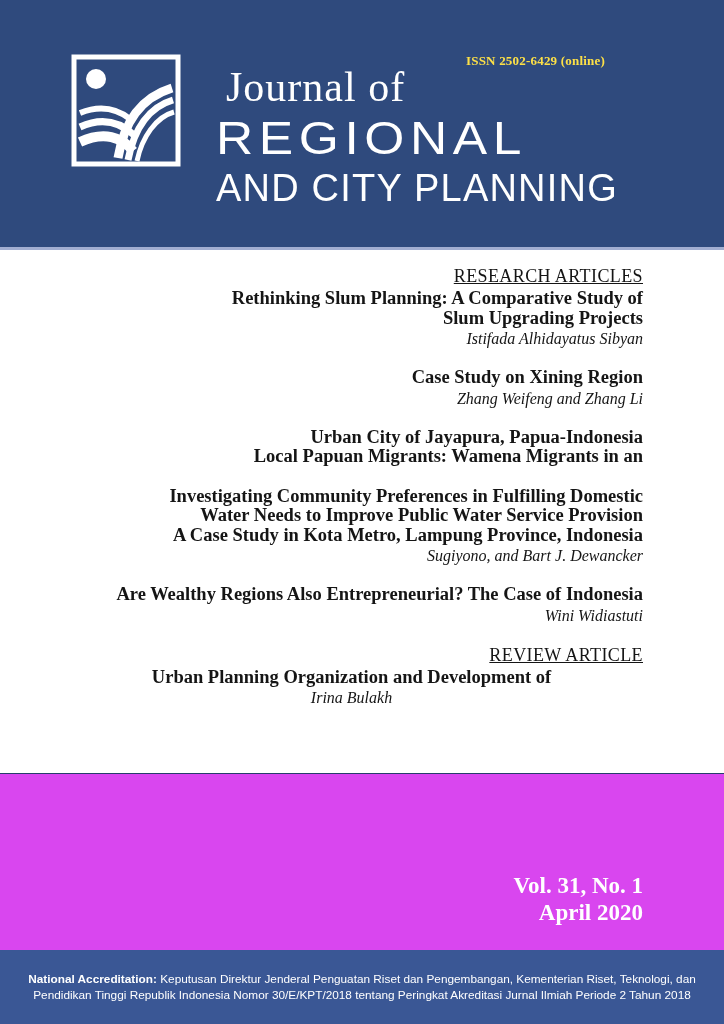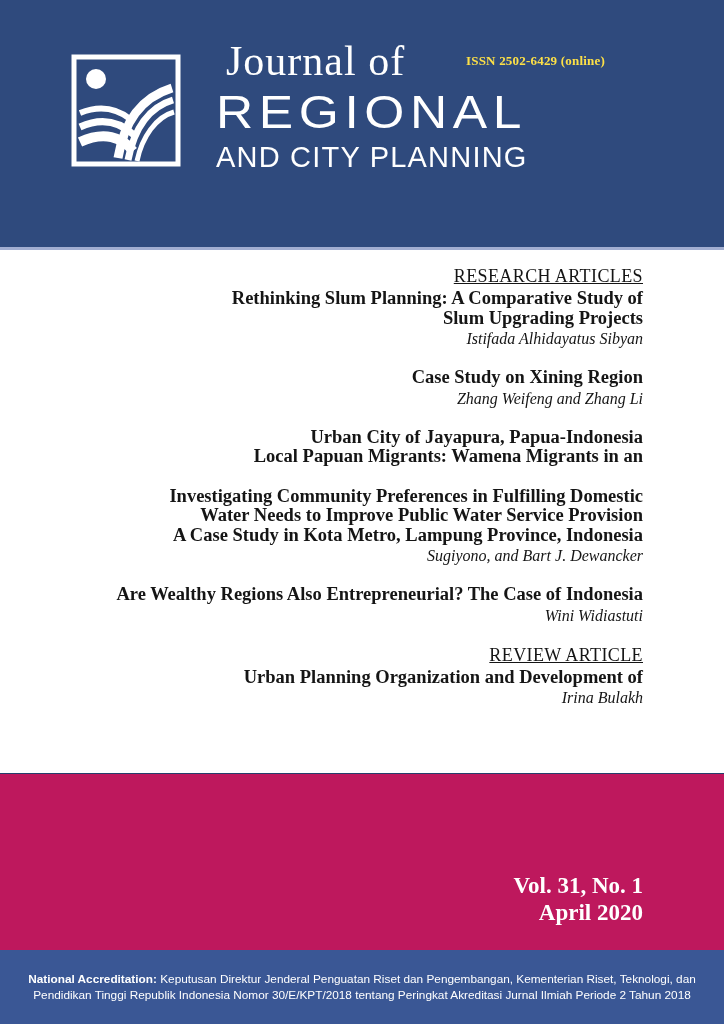--- a/index.html
+++ b/index.html
@@ -15,50 +15,50 @@
   .cover-header {
     flex:0 0 auto; height:250px; background:#2f4a7d; position:relative;
     border-bottom:3px solid #a2aed1;
   }
   .logo-box { position:absolute; left:71px; top:54px; width:110px; height:113px; }
   .issn {
     position:absolute; left:466px; top:53px; color:#fde047;
     font-family:"Liberation Serif", serif; font-weight:bold; font-size:13px;
     letter-spacing:0.2px; white-space:nowrap;
   }
-  .title-block { position:absolute; left:216px; top:40px; color:#ffffff; }
+  .title-block { position:absolute; left:216px; top:66px; color:#ffffff; }
   .title-journal-of {
     font-family:"Liberation Serif", serif; font-size:42px; line-height:1;
     margin-left:10px; letter-spacing:1px;
   }
   .title-regional {
     font-family:"Liberation Sans", sans-serif; font-size:46px; line-height:1;
     letter-spacing:5px; margin-top:7px; transform:scaleX(1.12);
     transform-origin:left center; white-space:nowrap;
   }
   .title-and-city {
-    font-family:"Liberation Sans", sans-serif; font-size:29px; line-height:1;
+    font-family:"Liberation Sans", sans-serif; font-size:38px; line-height:1;
     letter-spacing:1.2px; margin-top:8px; white-space:nowrap;
   }
 
   
   .toc {
     flex:1 1 auto; background:#ffffff; text-align:right;
     padding:16px 81px 0 60px; color:#151515;
   }
   .section-label { font-size:18px; line-height:21px; letter-spacing:0.4px; margin-bottom:2px;text-decoration:underline; }
   .toc-article { margin-bottom:20px; }
-  .toc-article.last { margin-bottom:8px; }
+  .toc-article.last { margin-bottom:8px;text-align:center; }
   .title-line { font-weight:bold; font-size:18.5px; line-height:19.5px; }
   .author-line { font-style:italic; font-size:16px; line-height:18px; }
   .author-block { margin-top:2px; }
 
   
   .issue-block {
-    flex:0 0 auto; height:177px; background:#be185d; color:#ffffff;
+    flex:0 0 auto; height:177px; background:#d946ef; color:#ffffff;
     text-align:right; padding:98px 81px 0 0;
     border-top:1px solid #263d6b;
   }
   .issue-line { font-weight:bold; font-size:23px; line-height:27px; font-family:"Liberation Serif", serif; }
 
   
   .accreditation {
     flex:0 0 auto; height:74px; background:#3a5795; color:#ffffff;
     display:flex; flex-direction:column; justify-content:center; align-items:center;
     font-family:"Liberation Sans", sans-serif; font-size:11.8px; line-height:16.5px;

